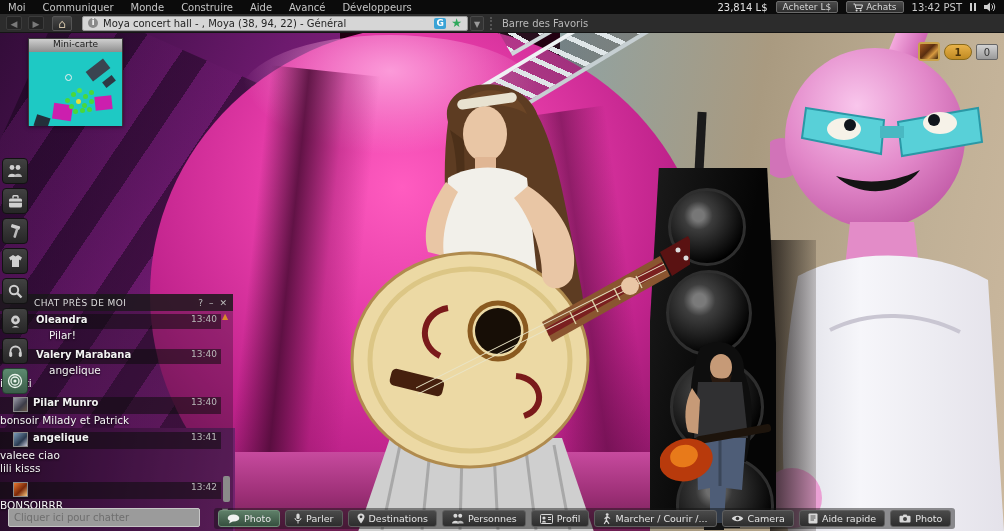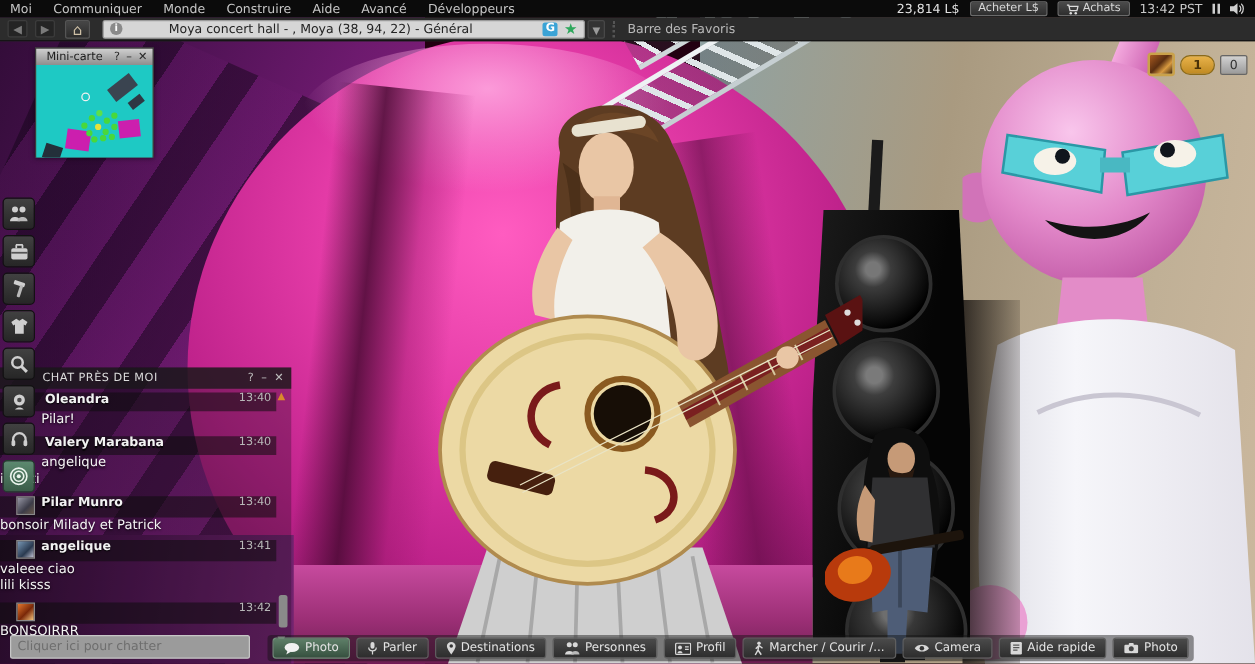--- a/index.html
+++ b/index.html
@@ -26,21 +26,21 @@
   .nav-bar { position:absolute; left:0; top:14px; width:1004px; height:19px; background:#2c2c2c;
     border-bottom:1px solid #151515; display:flex; align-items:center; z-index:40; }
   .nav-arrow { width:16px; height:14px; margin-left:6px; color:#7a7a7a; font-size:9px; text-align:center; line-height:14px;
     background:#242424; border:1px solid #3c3c3c; border-radius:2px; }
   .home-btn { width:20px; height:15px; margin-left:8px; color:#cdbfa5; font-size:12px; text-align:center; line-height:14px;
     background:linear-gradient(#474747,#2b2b2b); border:1px solid #555; border-radius:2px; }
   .loc-combo { margin-left:10px; width:386px; height:15px; background:#d6d6d6; border:1px solid #9a9a9a;
     border-radius:2px; display:flex; align-items:center; padding:0 5px; gap:5px; }
   .info-ic { width:10px; height:10px; border-radius:50%; background:#8a8a8a; color:#fff; font-size:8px; font-weight:bold;
     text-align:center; line-height:10px; flex:0 0 auto; }
-  .loc-text { font-size:10px; color:#232323; white-space:nowrap; overflow:hidden; flex:1;margin-left:32px; }
+  .loc-text { font-size:10px; color:#232323; white-space:nowrap; overflow:hidden; flex:1; }
   .mat-badge { width:12px; height:11px; background:#3aa3d6; color:#fff; font-size:9px; font-weight:bold;
     text-align:center; line-height:11px; border-radius:2px; flex:0 0 auto; }
   .fav-star { color:#2ea85c; font-size:12px; line-height:12px; flex:0 0 auto; }
   .loc-drop { width:14px; height:15px; margin-left:2px; color:#9a9a9a; font-size:8px; text-align:center; line-height:15px;
     background:#333; border:1px solid #484848; border-radius:2px; }
   .fav-sep { width:4px; height:13px; margin-left:6px; border-left:2px dotted #555; }
   .fav-label { margin-left:8px; font-size:10px; color:#b9b9b9; }
 
   
   .hud-badges { position:absolute; left:918px; top:42px; display:flex; align-items:center; gap:4px; z-index:30; }
@@ -48,21 +48,21 @@
     background:linear-gradient(135deg,#a85a20 0%,#5a2e10 45%,#d89a40 70%,#3a2008 100%); }
   .hud-pill { width:28px; height:16px; background:linear-gradient(#e8b24a,#c08a22); border:1px solid #8a6a1a;
     border-radius:8px; color:#4a3208; font-size:10px; font-weight:bold; text-align:center; line-height:15px; }
   .hud-box { width:22px; height:16px; background:linear-gradient(#d2d2d2,#9a9a9a); border:1px solid #666;
     border-radius:2px; color:#333; font-size:10px; text-align:center; line-height:15px; }
 
   
   .minimap { position:absolute; left:28px; top:38px; width:95px; height:88px; z-index:25;
     border:1px solid #3a3a3a; background:#555; box-shadow:0 1px 4px rgba(0,0,0,.5); }
   .mm-title { height:13px; background:linear-gradient(#cfcfcf,#8e8e8e); display:flex; align-items:center;
-    padding:0 4px; gap:5px; }
+    padding:0 4px; gap:5px;flex-direction:column; }
   .mm-title .t { flex:1; font-size:9px; color:#1c1c1c; text-align:center; }
   .mm-btn { font-size:9px; color:#2a2a2a; line-height:10px; }
   .mm-map { position:relative; width:100%; height:74px; background:#1ec9c4; overflow:hidden; }
 
   
   .sidebar { position:absolute; left:2px; top:158px; display:flex; flex-direction:column; gap:4px; z-index:28; }
   .tile { width:26px; height:26px; border-radius:4px; background:linear-gradient(#414141,#262626);
     border:1px solid #121212; display:flex; align-items:center; justify-content:center; }
   .tile.active { background:linear-gradient(#5d8a70,#3a5c48); border-color:#23402f; }
   .tile svg { display:block; }
@@ -79,21 +79,21 @@
     background:rgba(12,12,12,0.55); margin-top:1px; }
   .msg-name-row.withav { height:17px; padding-left:13px; }
   .chat-av { width:15px; height:15px; border:1px solid #8a8a8a; flex:0 0 auto; }
   .av-1 { background:linear-gradient(135deg,#9a9aa8,#3c3c48 60%,#6a5a4a); }
   .av-2 { background:linear-gradient(135deg,#7a9ab8,#2a3a50 60%,#c8c8d8); }
   .av-3 { background:linear-gradient(135deg,#e87a30,#7a2808 55%,#f8c880); }
   .msg-name { font-size:10px; font-weight:bold; color:#f2f2f2; flex:1; white-space:nowrap;
     text-shadow:0 1px 1px #000; }
   .msg-time { font-size:9px; color:#b9b9b9; }
   .msg-line { font-size:10.5px; color:#f4f4f4; text-shadow:0 1px 2px rgba(0,0,0,.85); line-height:13px; }
-  .ind32 { padding-left:33px; } .ind13 { }
+  .ind32 { padding-left:49px; } .ind13 { }
   .gap6 { height:6px; } .gap4 { height:4px; }
   .chat-scroll { position:absolute; right:1px; top:18px; width:11px; height:212px; }
   .scr-up { position:absolute; top:0; left:1px; color:#d98a2b; font-size:8px; }
   .scr-thumb { position:absolute; left:2px; bottom:22px; width:7px; height:26px; background:#8a8a8a; border-radius:2px; }
   .scr-down { position:absolute; bottom:8px; left:1px; color:#cfcfcf; font-size:8px; }
   .chat-input { position:absolute; left:8px; top:508px; width:192px; height:19px; z-index:26;
     background:#9b9b9b; border:1px solid #c6c6c6; border-radius:2px; font-size:10px; color:#3a3a3a;
     padding:0 5px; font-family:"DejaVu Sans", sans-serif; }
   .chat-input::placeholder { color:#6e6e6e; }
 

